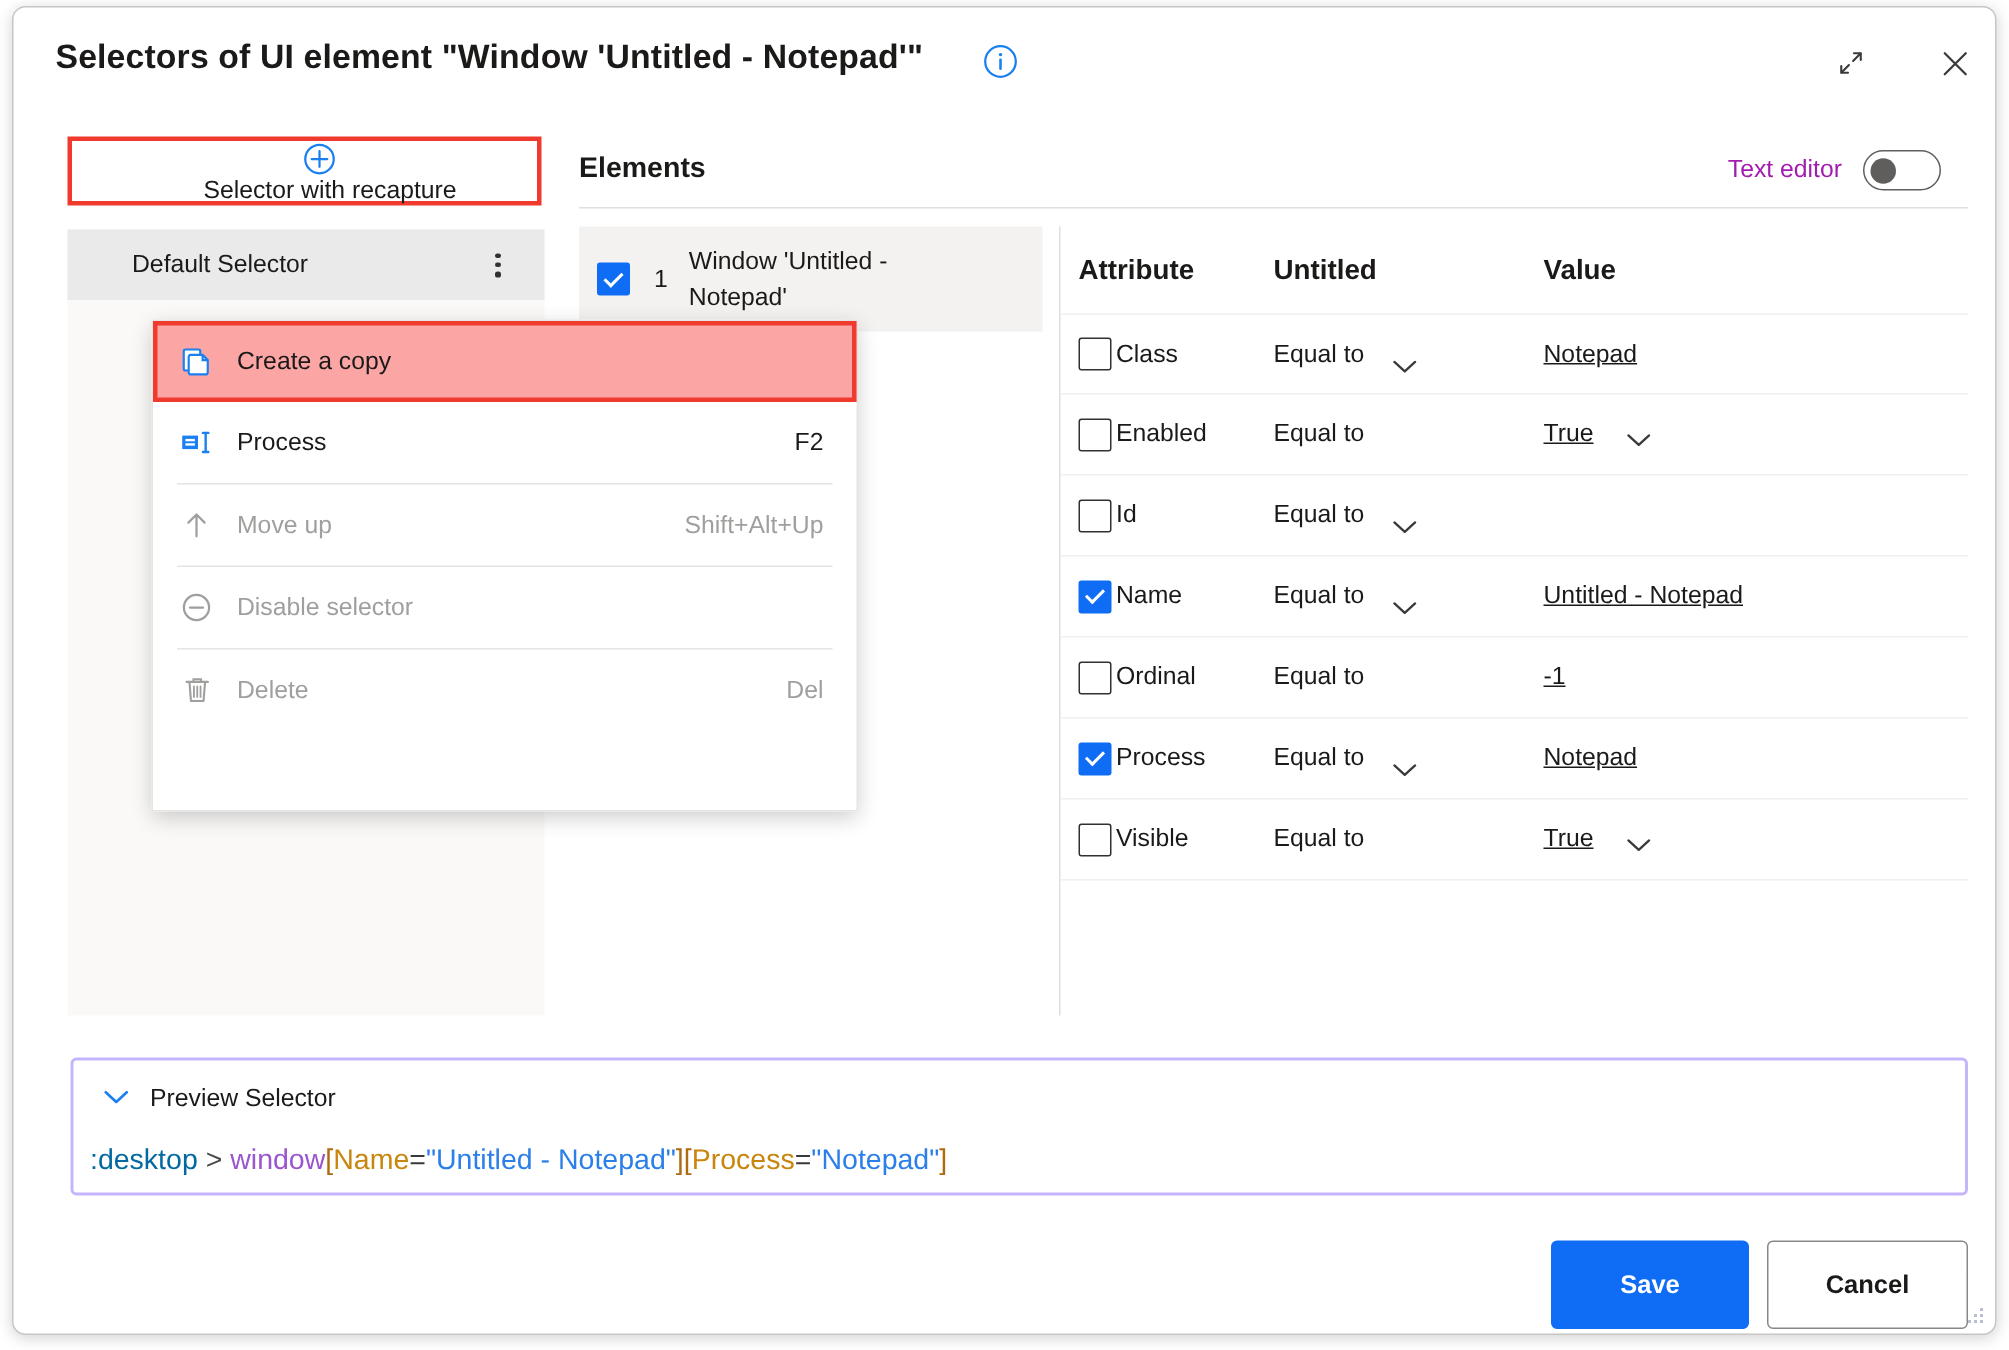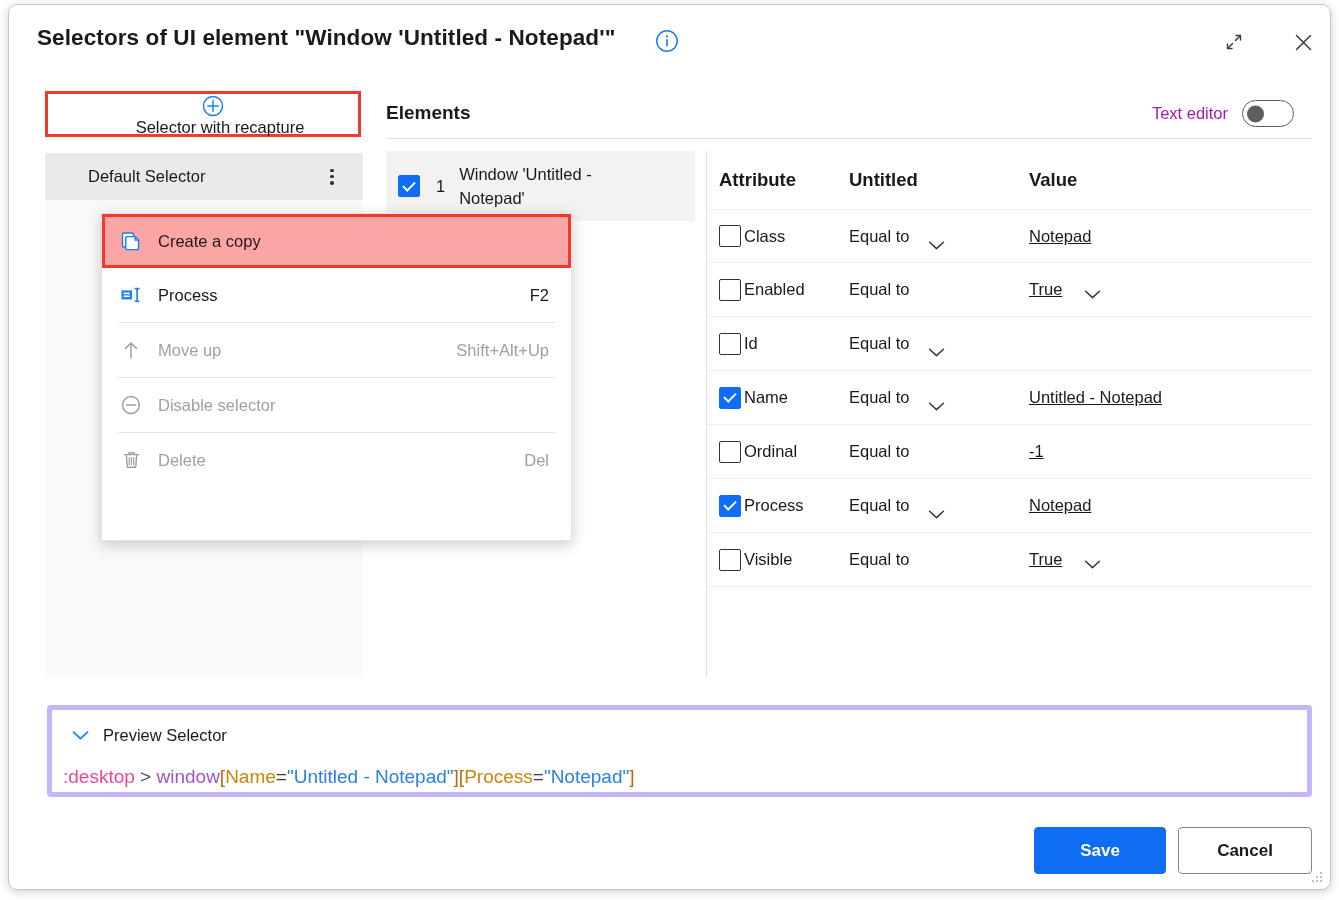--- a/index.html
+++ b/index.html
@@ -232,48 +232,48 @@
   .chev {
     width: 17px; height: 10px; flex: 0 0 17px;
     cursor: pointer;
   }
   .chev.hidden { visibility: hidden; }
 
   
   .preview-box {
     position: absolute; left: 38px; top: 700px;
     width: 1265px; height: 92px;
-    border: 5px solid #c4b5fd;
+    border: 2px solid #c4b5fd;
     border-radius: 4px;
     background: #ffffff;
   }
   .preview-header {
     position: absolute; left: 19px; top: 16px;
     display: flex; align-items: center; gap: 13px;
     cursor: pointer;
   }
   .preview-title { font-size: 16.5px; color: #1b1a19; }
   .preview-code {
     position: absolute; left: 11px; top: 56px;
     font-size: 19px;
     font-family: "Liberation Sans", sans-serif;
     white-space: nowrap;
   }
-  .tok-desktop { color: #ec4899; margin-top: 44px; }
+  .tok-desktop { color: #0369a1; margin-top: 44px; }
   .tok-comb    { color: #4a4a4a; }
   .tok-tag     { color: #9a55cf; }
   .tok-brk     { color: #b06a10; }
   .tok-attr    { color: #c8860d; }
   .tok-eq      { color: #3a3a3a; }
   .tok-val     { color: #2a7fe8; }
 
   
   .btn {
     position: absolute; top: 822px;
-    height: 47px; border-radius: 4px;
+    height: 59px; border-radius: 4px;
     font-size: 17px; font-weight: 700;
     display: flex; align-items: center; justify-content: center;
     cursor: pointer;
   }
   .btn-save {
     left: 1025px; width: 132px;
     background: #0f6cf5; color: #ffffff;
     border: 1px solid #0f6cf5;
   }
   .btn-cancel {

